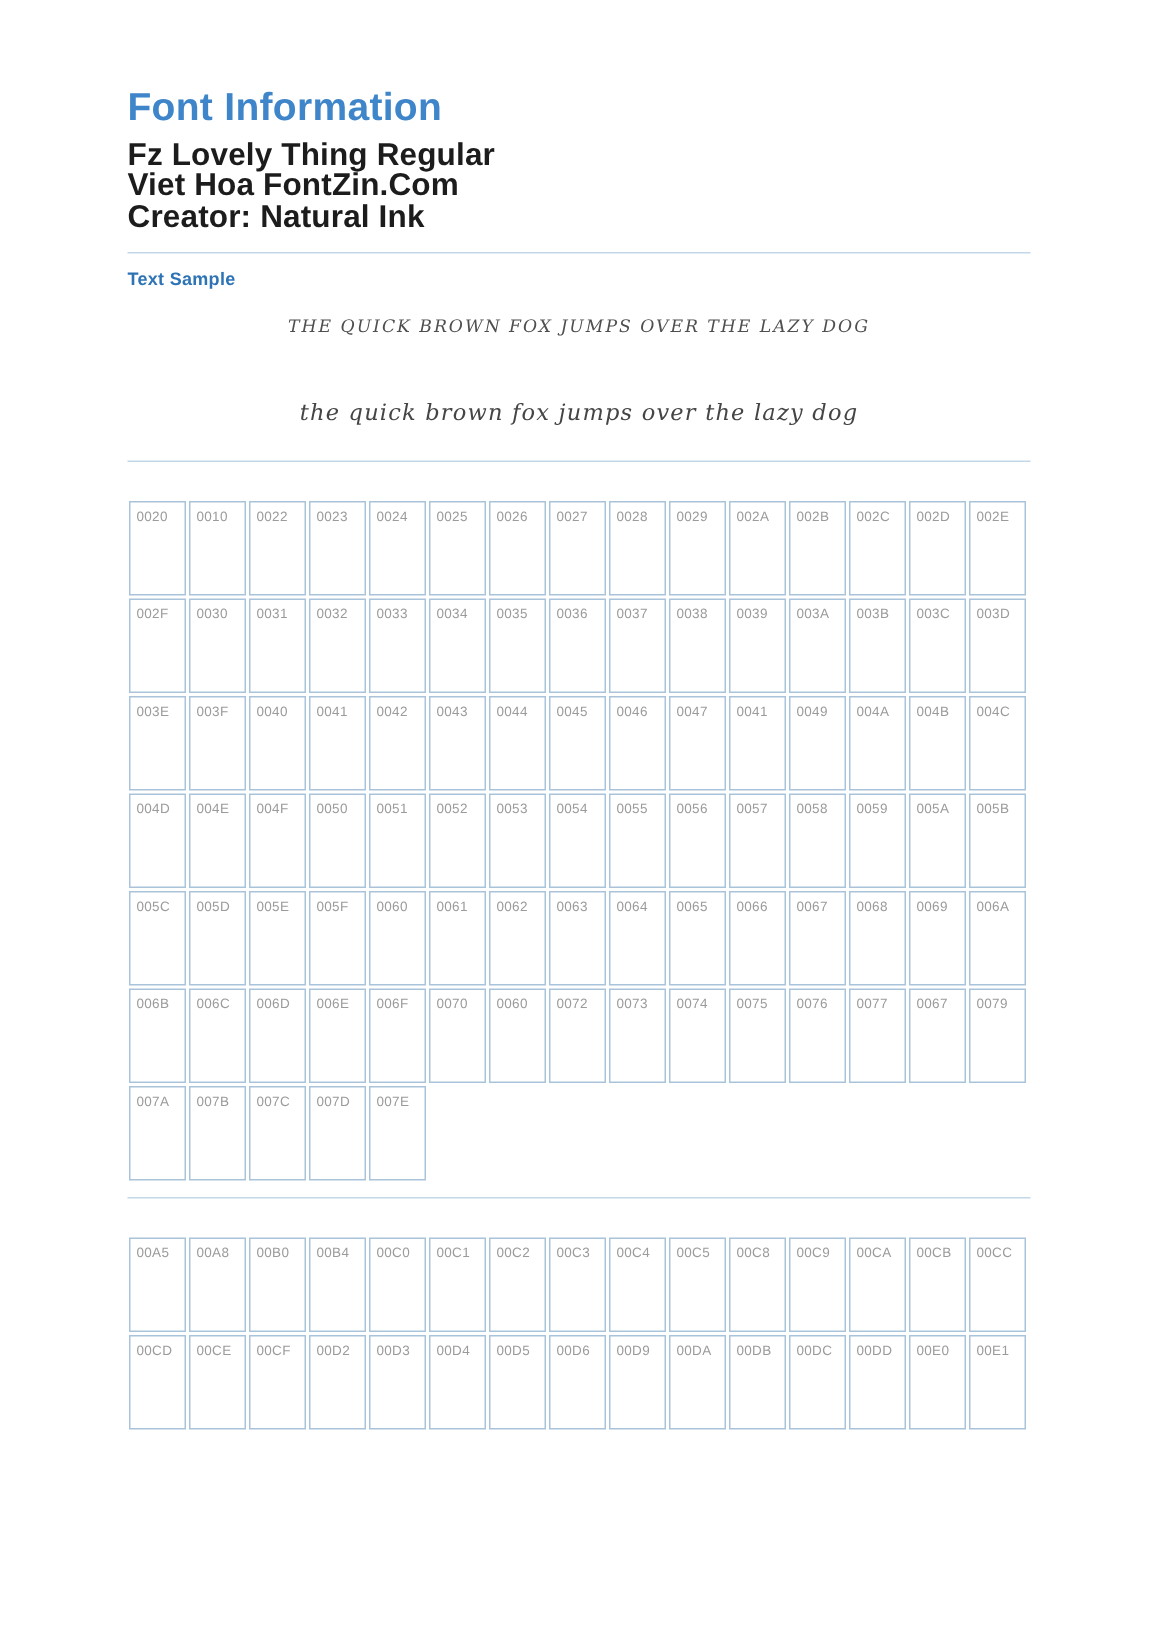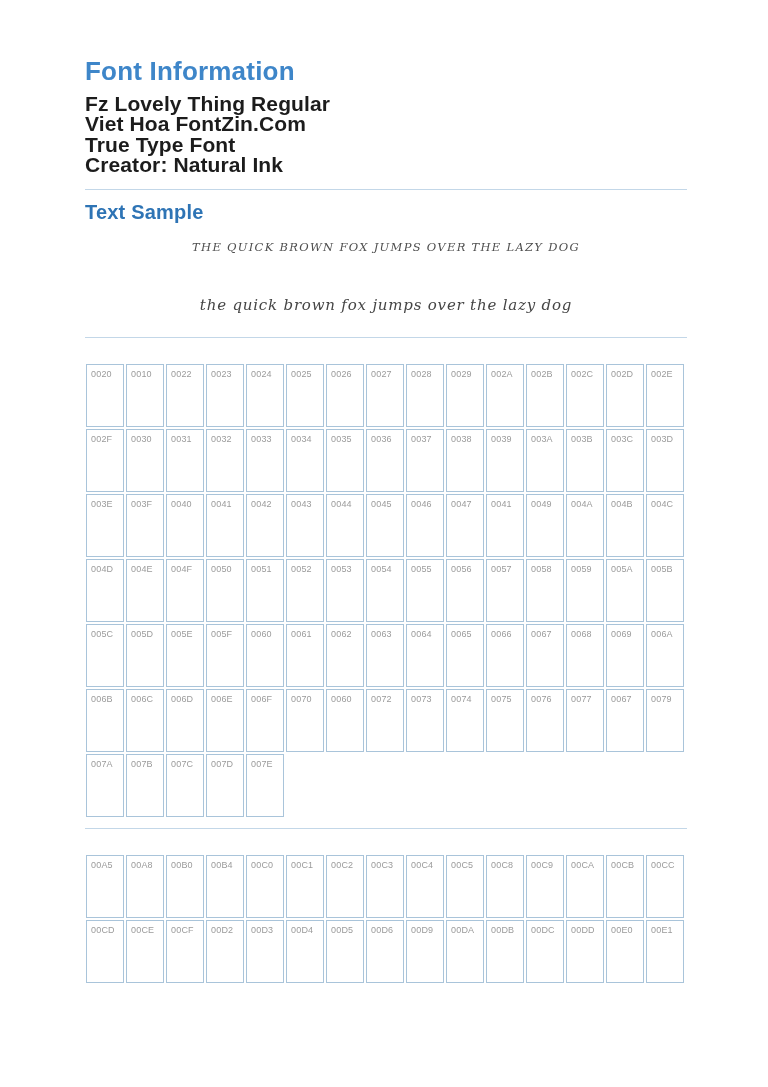--- a/index.html
+++ b/index.html
@@ -32,21 +32,21 @@
   hr.rule {
     border: none;
     border-top: 1px solid #c3d7e8;
     margin: 13px 0 0 0;
     height: 0;
   }
   hr.rule-after-sample { margin-top: 23px; }
   hr.rule-after-grid   { margin-top: 10px; }
   h2.section-heading {
     margin: 10px 0 0 0;
-    font-size: 20px;
+    font-size: 12px;
     line-height: 1.2;
     font-weight: 700;
     color: #2e74b5;
     letter-spacing: 0.2px;
   }
   .sample-upper {
     margin-top: 16px;
     text-align: center;
     font-family: "DejaVu Serif", serif;
     font-style: italic;
@@ -90,21 +90,20 @@
 </head>
 <body>
 
 <div class="content">
 
   <h1 class="page-title">Font Information</h1>
 
   <div>
     <div class="info-line">Fz Lovely Thing Regular</div>
     <div class="info-line">Viet Hoa FontZin.Com</div>
-    <div class="info-line">True Type Font</div>
     <div class="info-line">Creator: Natural Ink</div>
   </div>
 
   <hr class="rule">
 
   <h2 class="section-heading">Text Sample</h2>
 
   <div class="sample-upper">THE QUICK BROWN FOX JUMPS OVER THE LAZY DOG</div>
   <div class="sample-lower">the quick brown fox jumps over the lazy dog</div>
 

